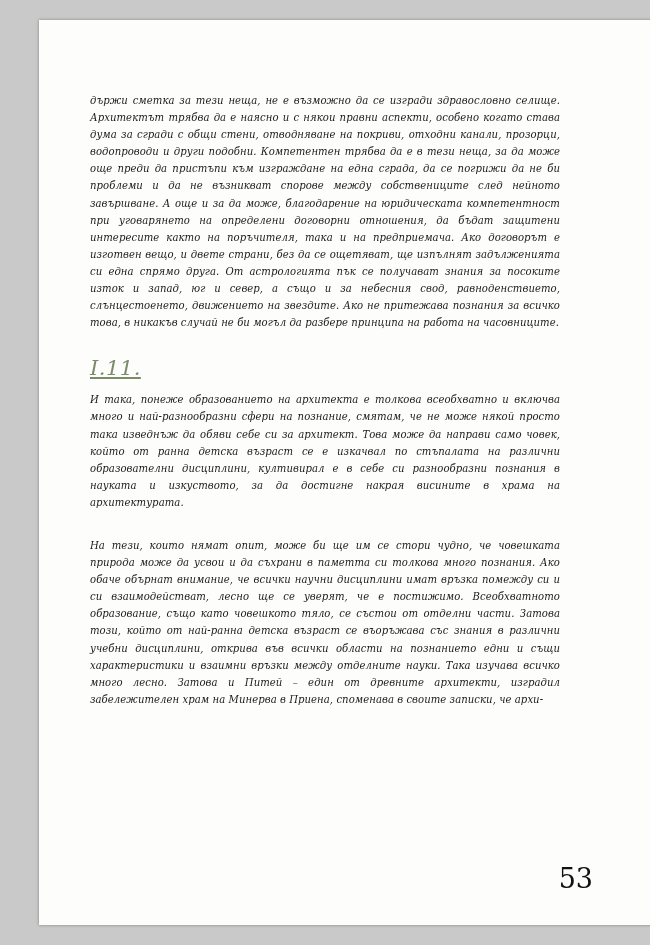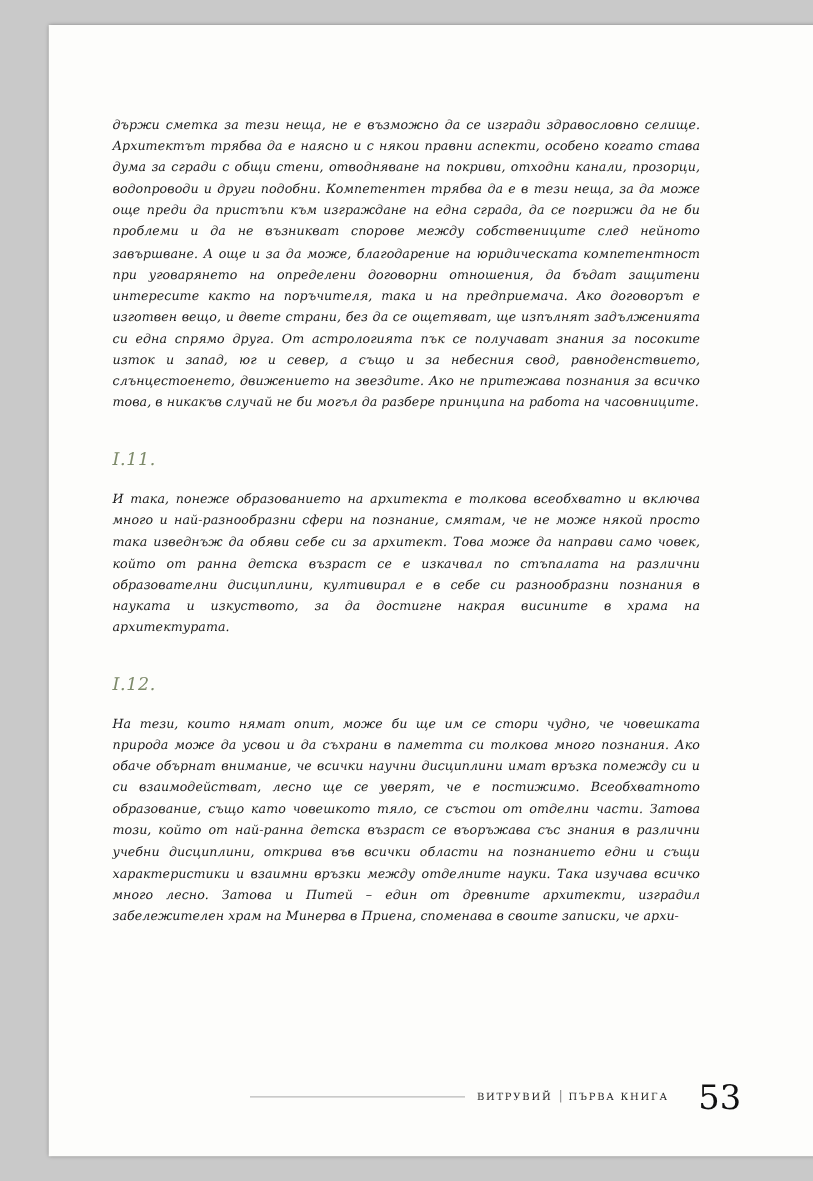--- a/index.html
+++ b/index.html
@@ -37,26 +37,27 @@
     color: #1a1a1a;
     font-style: italic;
     letter-spacing: 0.05px;
     hyphens: auto;
   }
   .section {
     margin-top: 26px;
   }
   .section-num {
     font-family: "DejaVu Serif", serif;
-    font-size: 14px;
+    font-size: 21px;
     color: #7d8a6a;
     font-style: italic;
     letter-spacing: 0.5px;
     margin: 0 0 12px 0;
     line-height: 22px;
+    text-decoration: underline;
   }
   .footer {
     position: absolute;
     left: 0;
     bottom: 32px;
     width: 572px;
     height: 36px;
   }
   .footer-bar {
     position: absolute;
@@ -105,28 +106,21 @@
   <div class="content">
 
     <p class="body-text">държи сметка за тези неща, не е възможно да се изгради здравословно селище. Архитектът трябва да е наясно и с някои правни аспекти, особено когато става дума за сгради с общи стени, отводняване на покриви, отходни канали, прозорци, водопроводи и други подобни. Компетентен трябва да е в тези неща, за да може още преди да пристъпи към изграждане на една сграда, да се погрижи да не би проблеми и да не възникват спорове между собствениците след нейното завършване. А още и за да може, благодарение на юридическата компетентност при уговарянето на определени договорни отношения, да бъдат защитени интересите както на поръчителя, така и на предприемача. Ако договорът е изготвен вещо, и двете страни, без да се ощетяват, ще изпълнят задълженията си една спрямо друга. От астрологията пък се получават знания за посоките изток и запад, юг и север, а също и за небесния свод, равноденствието, слънцестоенето, движението на звездите. Ако не притежава познания за всичко това, в никакъв случай не би могъл да разбере принципа на работа на часовниците.</p>
 
     <div class="section">
       <div class="section-num">I.11.</div>
       <p class="body-text">И така, понеже образованието на архитекта е толкова всеобхватно и включва много и най-разнообразни сфери на познание, смятам, че не може някой просто така изведнъж да обяви себе си за архитект. Това може да направи само човек, който от ранна детска възраст се е изкачвал по стъпалата на различни образователни дисциплини, култивирал е в себе си разнообразни познания в науката и изкуството, за да достигне накрая висините в храма на архитектурата.</p>
     </div>
 
     <div class="section">
-      <div class="section-num">I.12.</div>
       <p class="body-text">На тези, които нямат опит, може би ще им се стори чудно, че човешката природа може да усвои и да съхрани в паметта си толкова много познания. Ако обаче обърнат внимание, че всички научни дисциплини имат връзка помежду си и си взаимодействат, лесно ще се уверят, че е постижимо. Всеобхватното образование, също като човешкото тяло, се състои от отделни части. Затова този, който от най-ранна детска възраст се въоръжава със знания в различни учебни дисциплини, открива във всички области на познанието едни и същи характеристики и взаимни връзки между отделните науки. Така изучава всичко много лесно. Затова и Питей – един от древните архитекти, изградил забележителен храм на Минерва в Приена, споменава в своите записки, че архи-</p>
     </div>
 
   </div>
 
   <div class="footer">
-    <div class="footer-bar">
-      <div class="rule"></div>
-      <span class="footer-label">ВИТРУВИЙ</span>
-      <span class="footer-sep"></span>
-      <span class="footer-label">ПЪРВА КНИГА</span>
-    </div>
     <div class="page-number">53</div>
   </div>
 </div>
 
 </body></html>

